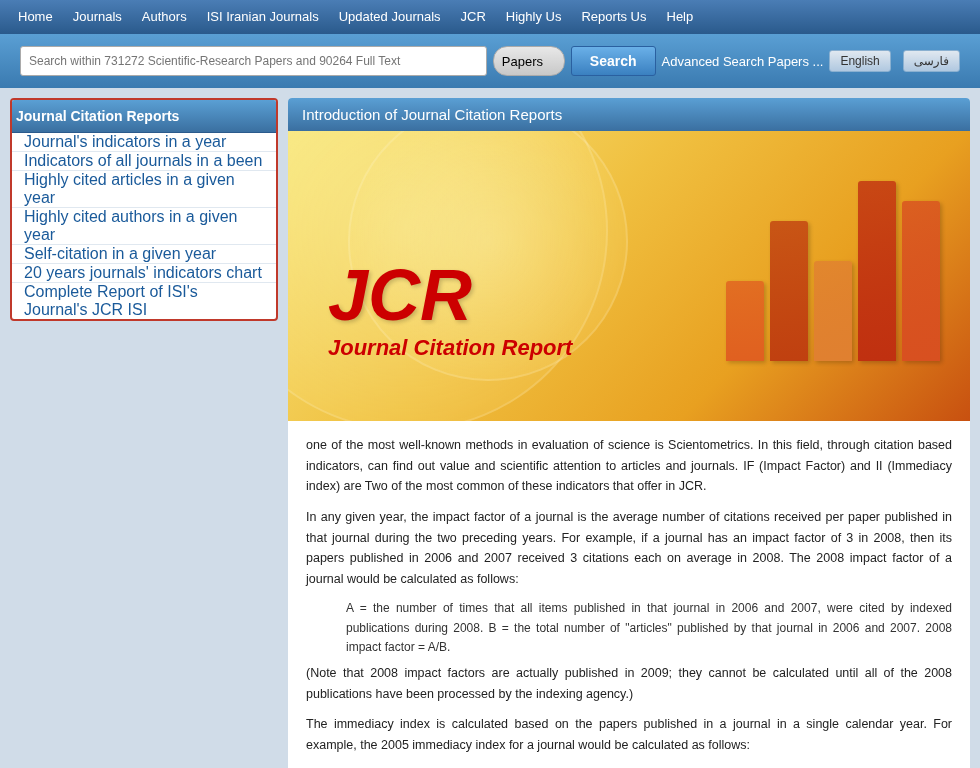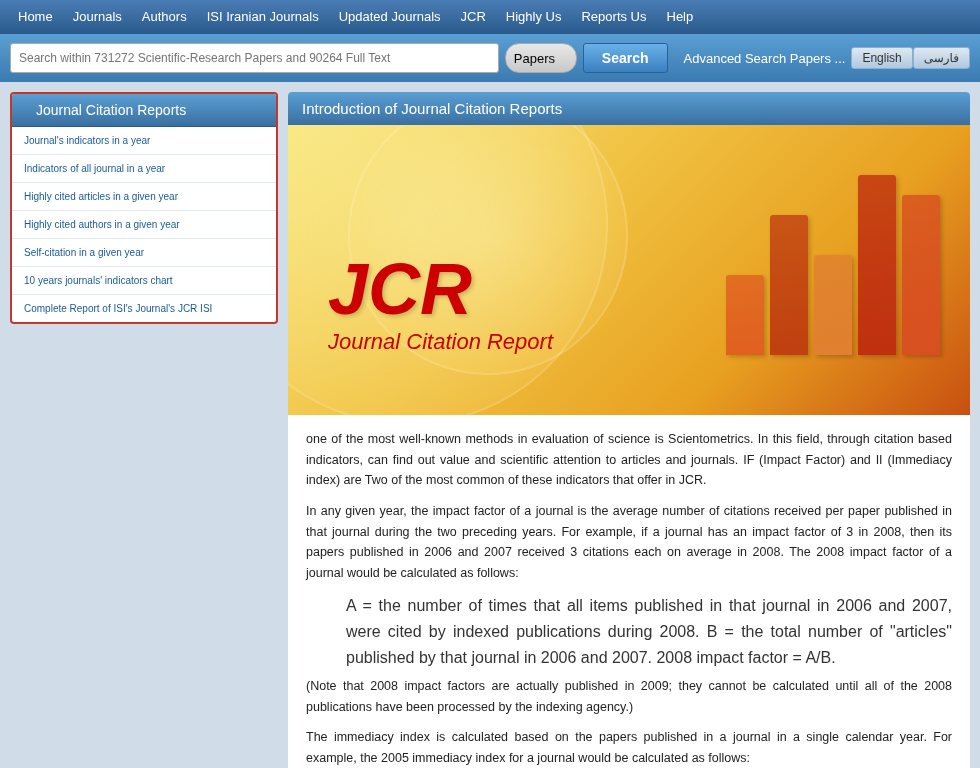--- a/index.html
+++ b/index.html
@@ -19,23 +19,23 @@
       font-size: 13px;
       padding: 12px 10px;
       line-height: 34px;
     }
 
     
     #searchbar {
       background: linear-gradient(to bottom, #5a9fd4, #3a7ab0);
       display: flex;
       align-items: center;
-      padding: 8px 10px;
+      padding: 8px 20px;
       gap: 6px;
-      height: 48px;
+      height: 54px;
     }
     #searchbar input[type="text"] {
       flex: 1;
       height: 30px;
       padding: 0 8px;
       border: 1px solid #aaa;
       border-radius: 3px;
       font-size: 12px;
       color: #888;
       background: #fff;
@@ -63,26 +63,26 @@
       border-radius: 3px;
       color: #fff;
       font-size: 14px;
       font-weight: bold;
       cursor: pointer;
     }
     #advanced-search-link {
       color: #fff;
       font-size: 13px;
       text-decoration: none;
-      margin-left: 10px;
+      margin-left: 0;
     }
     .lang-btns {
       margin-left: auto;
       display: flex;
-      gap: 0;
+      gap: 12px;
     }
     .lang-btn {
       padding: 3px 10px;
       background: linear-gradient(to bottom, #e0e8f0, #b0c8e0);
       border: 1px solid #8ab0d0;
       border-radius: 3px;
       font-size: 12px;
       cursor: pointer;
       color: #333;
     }
@@ -103,29 +103,29 @@
     #sidebar-box {
       border: 2px solid #c0392b;
       border-radius: 4px;
       overflow: hidden;
       background: #fff;
     }
     #sidebar-title {
       background: linear-gradient(to bottom, #5a9fd4, #3a6fa0);
       color: #fff;
       font-size: 14px;
-      font-weight: normal;
-      padding: 8px 24px;
+      font-weight: bold;
+      padding: 8px 4px;
       border-bottom: 1px solid #2a5a8c;
     }
     .sidebar-item {
       display: block;
-      padding: 8px 12px;
+      padding: 0 12px;
       color: #1a5a9a;
-      font-size: 10px;
+      font-size: 16px;
       text-decoration: none;
       border-bottom: 1px solid #e0e8f0;
       cursor: pointer;
     }
     .sidebar-item:last-child { border-bottom: none; }
 
     
     #content {
       flex: 1;
       background: #fff;
@@ -180,40 +180,40 @@
     #jcr-big {
       font-size: 72px;
       font-weight: 900;
       color: #c00;
       font-style: italic;
       text-shadow: 2px 2px 4px rgba(0,0,0,0.2);
       line-height: 1;
     }
     #jcr-sub {
       font-size: 22px;
-      font-weight: normal;
+      font-weight: bold;
       color: #c00;
       font-style: italic;
       margin-top: 4px;
     }
 
     
     #text-content {
       padding: 14px 18px;
       font-size: 12.5px;
       line-height: 1.65;
       color: #222;
       text-align: justify;
     }
     #text-content p {
       margin-bottom: 10px;
     }
     .indent-block {
       margin: 6px 0 6px 40px;
-      font-size: 16px;
+      font-size: 12px;
       color: #333;
       line-height: 1.6;
     }
   </style>
 </head>
 <body>
 
 <nav id="navbar">
 <a href="#">Home</a>
     <a href="#">Journals</a>
@@ -240,25 +240,25 @@
     <button class="lang-btn">فارسی</button>
   </div>
 </div>
 
 <div id="main">
 
   <div id="sidebar">
     <div id="sidebar-box">
       <div id="sidebar-title">Journal Citation Reports</div>
     <a href="#" class="sidebar-item">Journal's indicators in a year</a>
-        <a href="#" class="sidebar-item">Indicators of all journal in a year</a>
+        <a href="#" class="sidebar-item">Indicators of all journals in a been</a>
         <a href="#" class="sidebar-item">Highly cited articles in a given year</a>
         <a href="#" class="sidebar-item">Highly cited authors in a given year</a>
         <a href="#" class="sidebar-item">Self-citation in a given year</a>
-        <a href="#" class="sidebar-item">10 years journals' indicators chart</a>
+        <a href="#" class="sidebar-item">20 years journals' indicators chart</a>
         <a href="#" class="sidebar-item">Complete Report of ISI's Journal's JCR ISI</a>
       </div>
   </div>
 
   <div id="content">
     <div id="content-header">Introduction of Journal Citation Reports</div>
 
     <div id="jcr-image-area">
 
       <div class="circle-deco" style="width:400px;height:400px;left:-80px;top:-100px;"></div>

